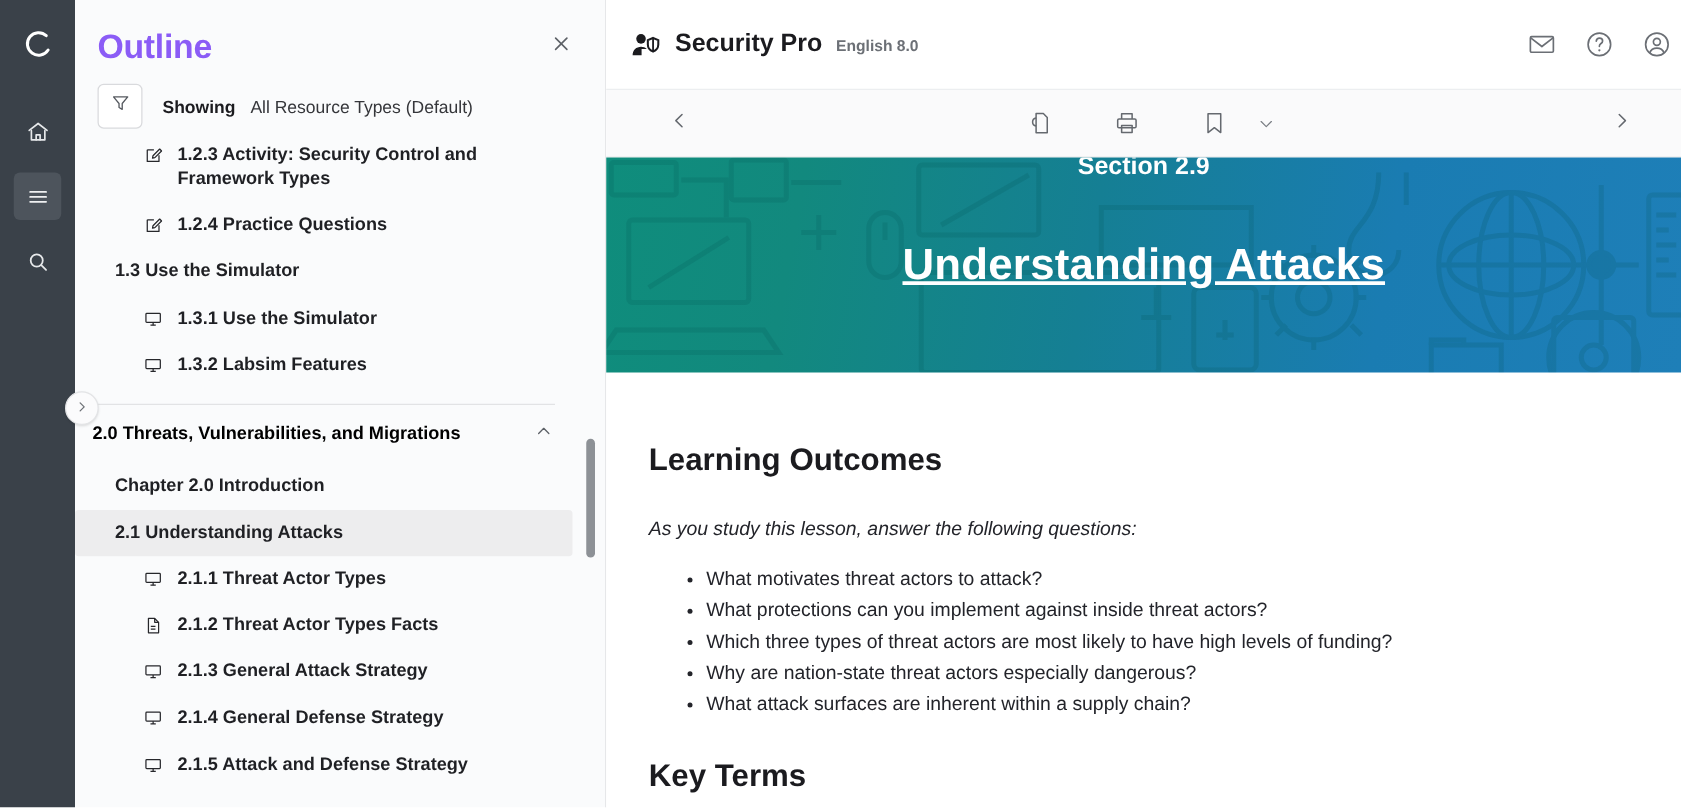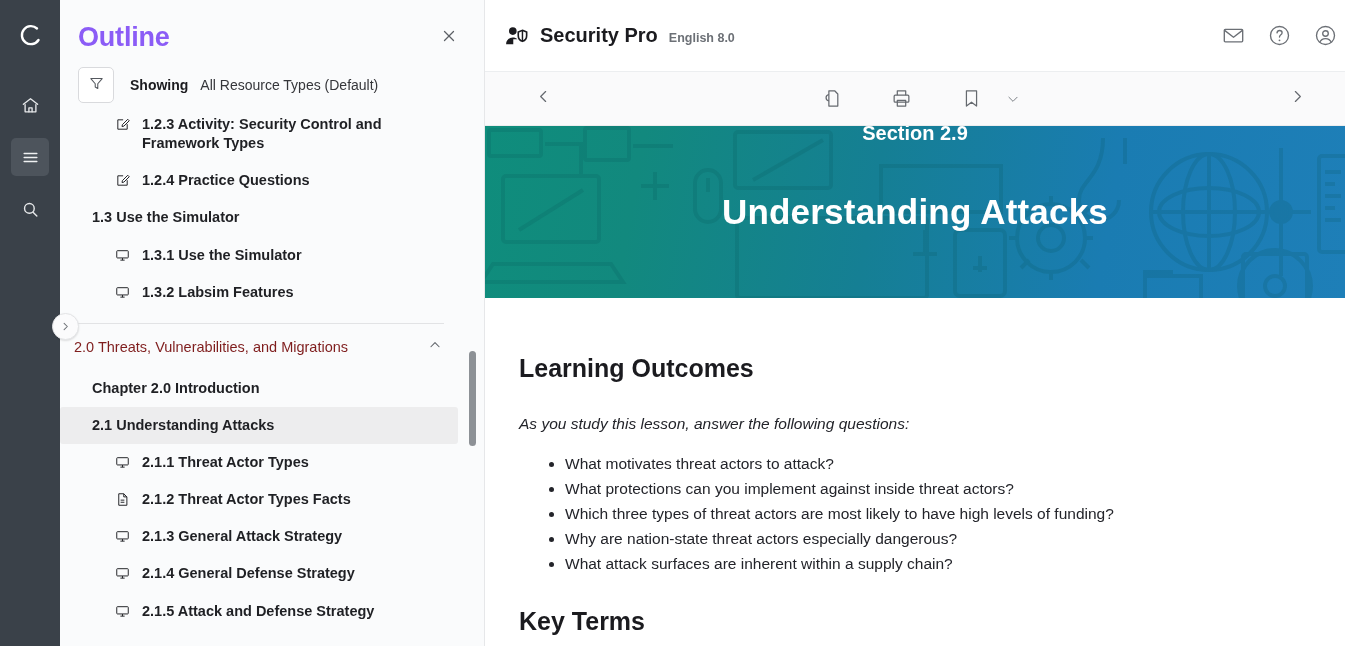--- a/index.html
+++ b/index.html
@@ -78,21 +78,21 @@
   .lvl2 { padding: 9px 14px 9px 32px; }
   .lvl3 { padding: 9px 14px 9px 52px; }
   .lvl3 .node-label { font-weight: 600; }
   .node.selected { background: #ededee; border-radius: 3px; }
 
   .sec-divider { height: 1px; background: #e2e3e5; margin: 12px 14px 0 14px; }
   .sec-header {
     display: flex; align-items: center; justify-content: space-between;
     padding: 14px 16px 14px 14px; cursor: pointer;
   }
-  .sec-header-label { font-size: 14.5px; font-weight: 400; color: #7f1d1d; }
+  .sec-header-label { font-size: 14.5px; font-weight: 700; color: #000000; }
 
   .vscroll {
     position: absolute; right: 8px; width: 7px; border-radius: 4px;
     background: #8d9196; top: 240px; height: 95px; cursor: pointer;
   }
 
   
   .content { flex: 1 1 auto; height: 646px; display: flex; flex-direction: column; background:#fff; position:relative;}
   .topbar {
     height: 72px; flex: 0 0 72px; background: #fff;
@@ -130,21 +130,21 @@
     flex: 0 0 172px; height: 172px; position: relative; overflow: hidden;
     background: linear-gradient(100deg, #0f8d7c 0%, #12897e 18%, #157f94 45%, #1a7cb2 72%, #1e7fb8 100%);
   }
   .banner-pattern { position: absolute; inset: 0; opacity: .30; }
   .banner-text { position: absolute; inset: 0; display: flex; flex-direction: column;
     align-items: center; justify-content: center; }
   .banner-section {
     position: absolute; top: -4px; width: 100%; text-align: center;
     color: #ffffff; font-size: 20px; font-weight: 700;
   }
-  .banner-title { color: #ffffff; font-size: 35px; font-weight: 700; letter-spacing: .2px; }
+  .banner-title { color: #ffffff; font-size: 35px; font-weight: 700; letter-spacing: .2px; text-decoration: underline; }
 
   
   .lesson { flex: 1 1 auto; padding: 56px 40px 0 34px; overflow: hidden; }
   .h2 { font-size: 25px; font-weight: 700; color: #1b1b1f; margin-bottom: 32px; }
   .para { font-size: 15.5px; color: #23242a; margin-bottom: 18px; font-style: italic; }
   .blist { list-style: disc; padding-left: 46px; margin-bottom: 30px; }
   .blist li { font-size: 15.5px; color: #23242a; line-height: 1.62; }
   .h2.key { margin-bottom: 1px; }
 </style>
 </head>

